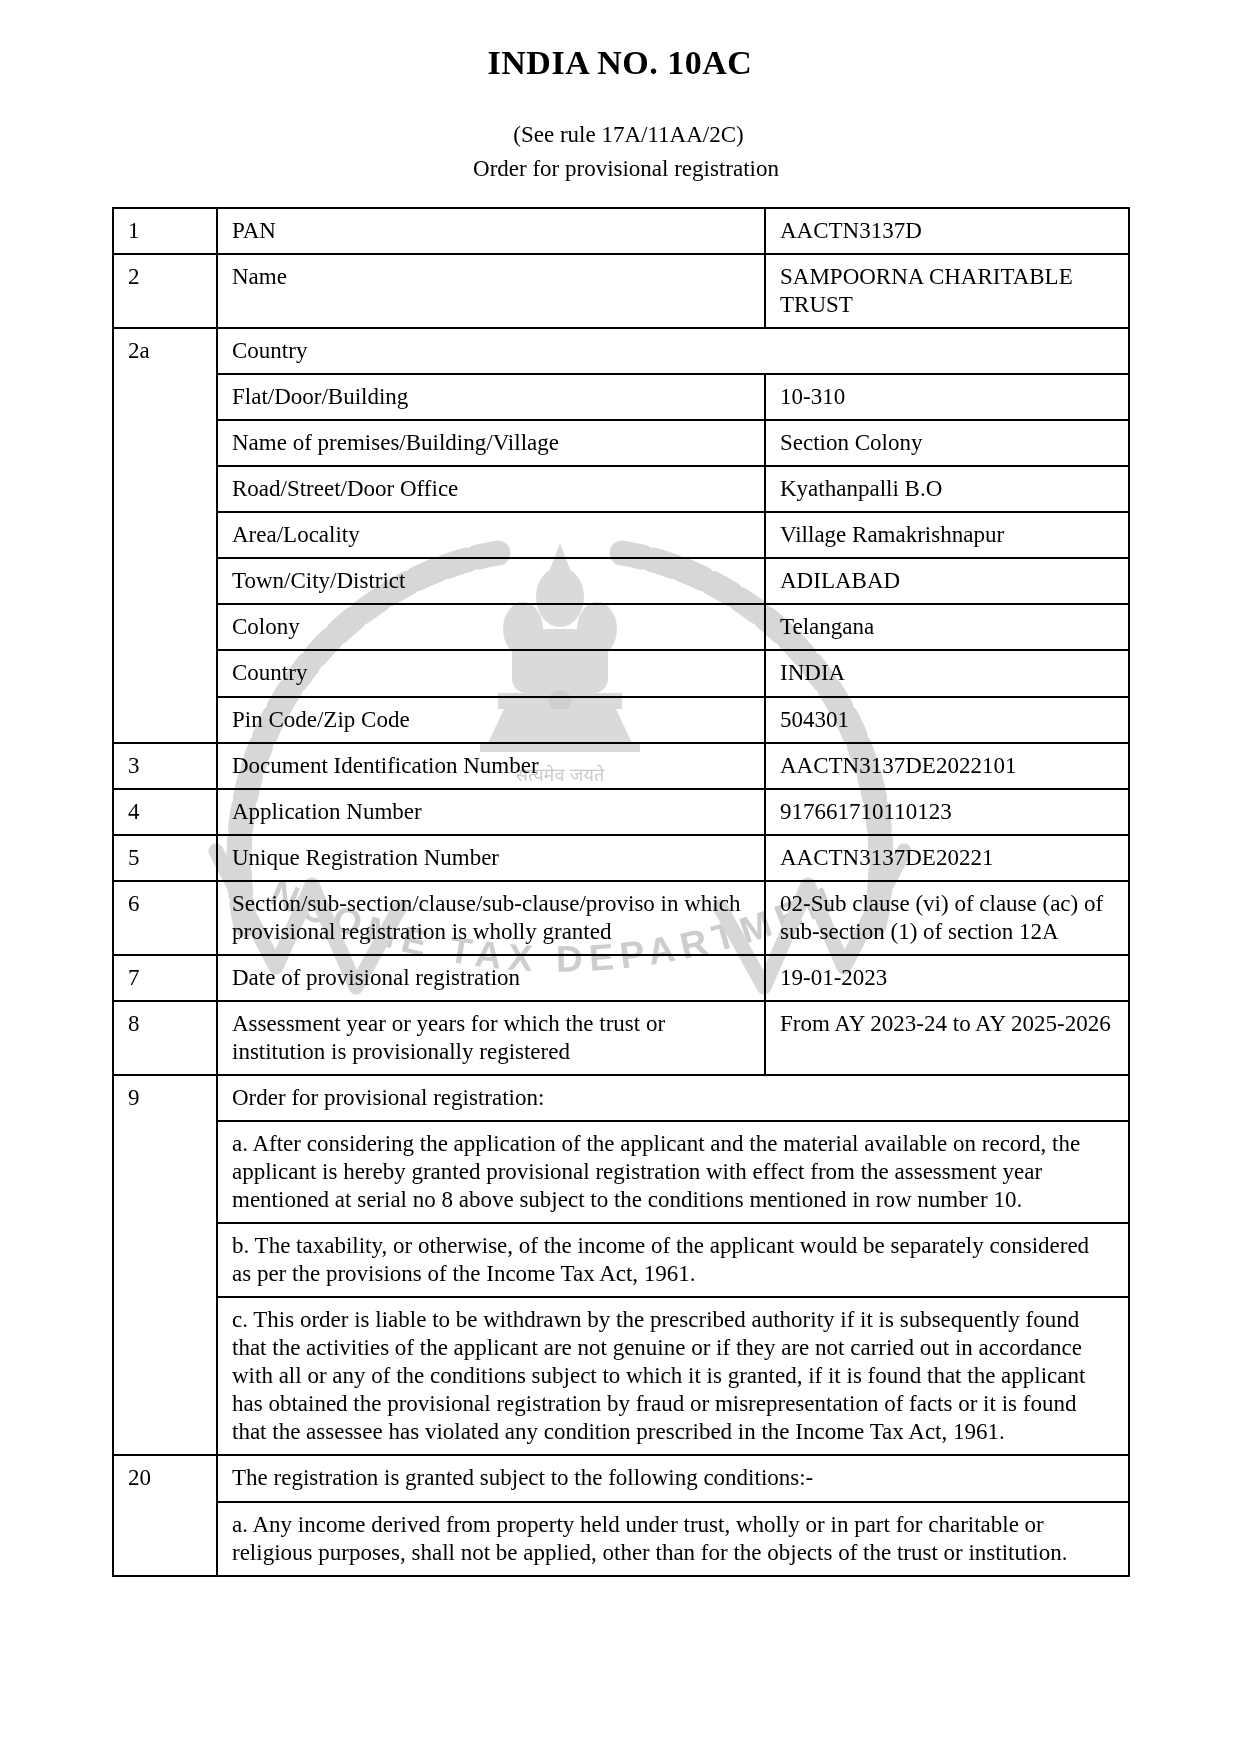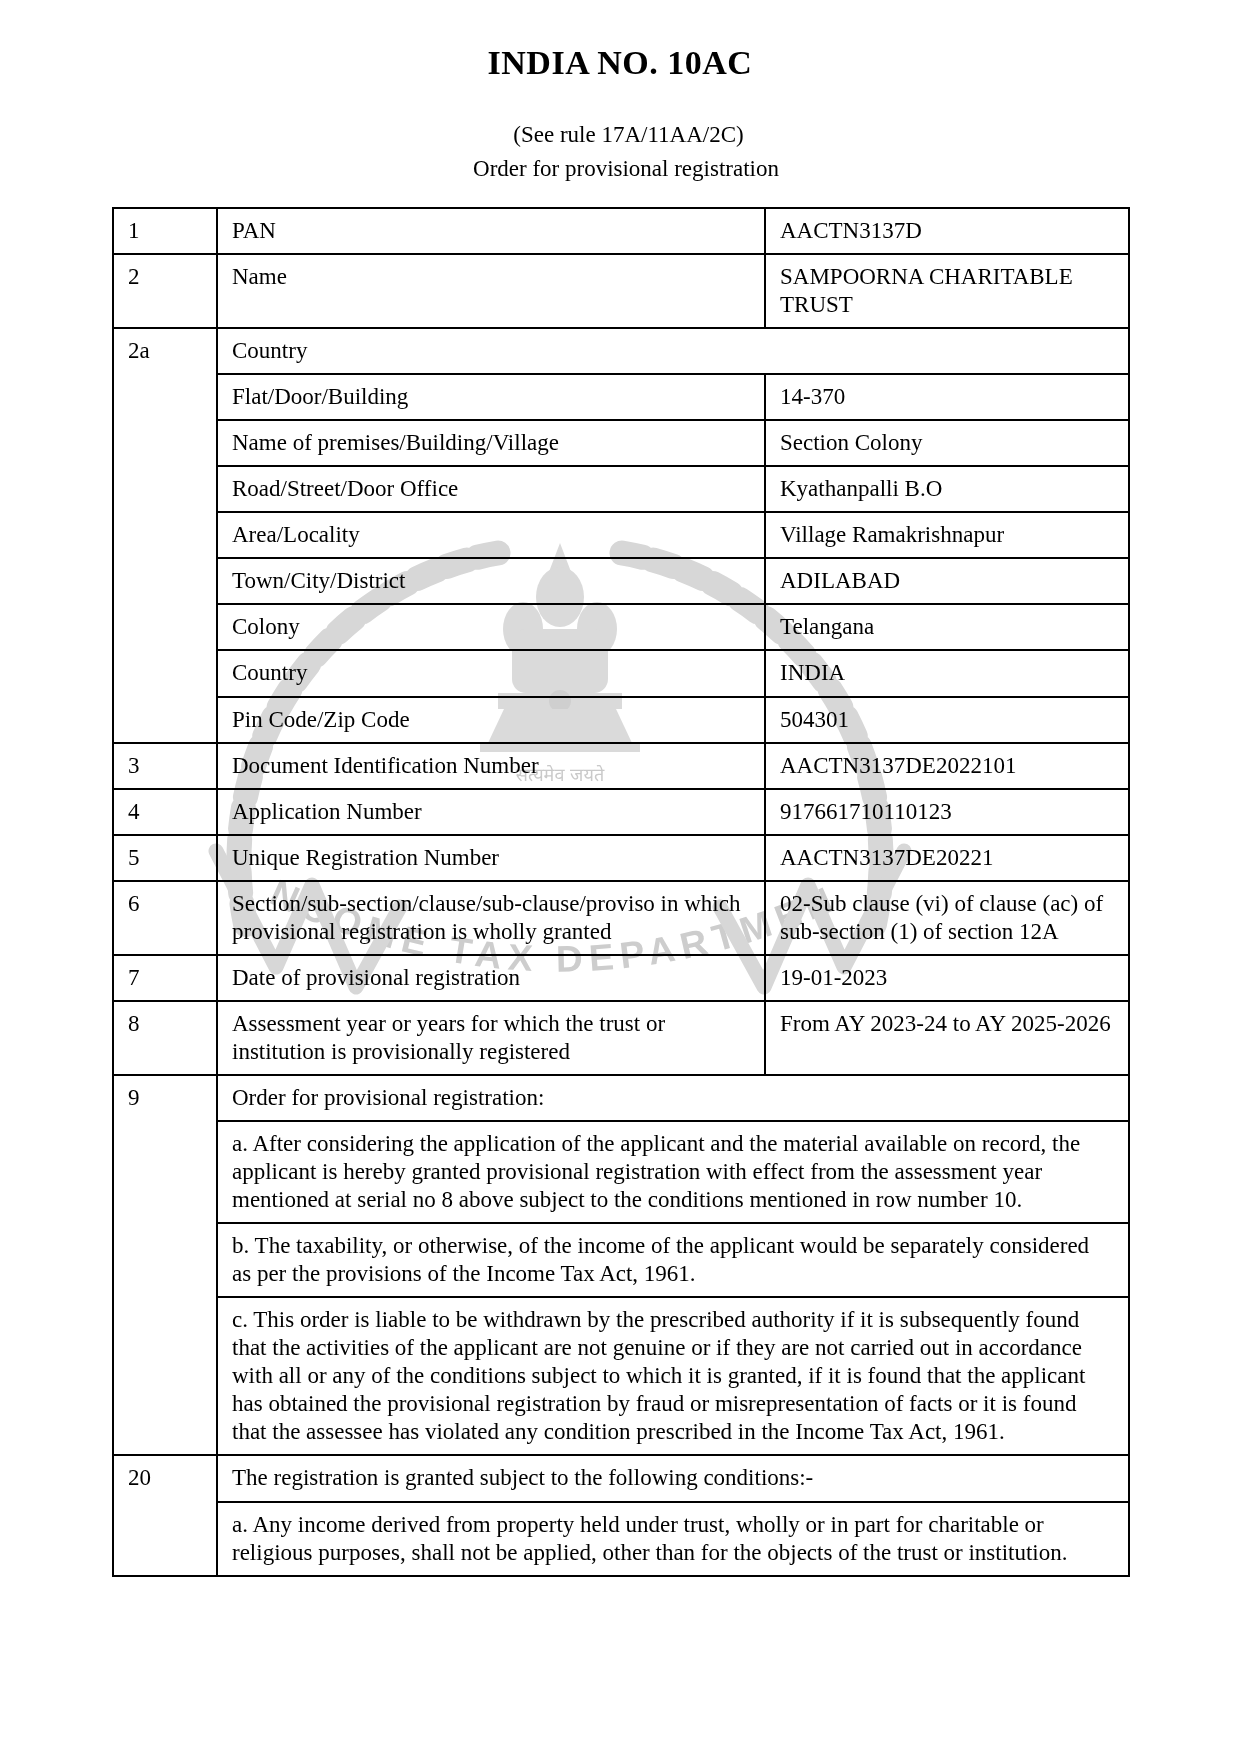--- a/index.html
+++ b/index.html
@@ -118,21 +118,21 @@
       <td>Name</td>
       <td>SAMPOORNA CHARITABLE TRUST</td>
     </tr>
 
     <tr>
       <td rowspan="9">2a</td>
       <td colspan="2">Country</td>
     </tr>
     <tr>
       <td>Flat/Door/Building</td>
-      <td>14-370</td>
+      <td>10-310</td>
     </tr>
     <tr>
       <td>Name of premises/Building/Village</td>
       <td>Section Colony</td>
     </tr>
     <tr>
       <td>Road/Street/Door Office</td>
       <td>Kyathanpalli B.O</td>
     </tr>
     <tr>

